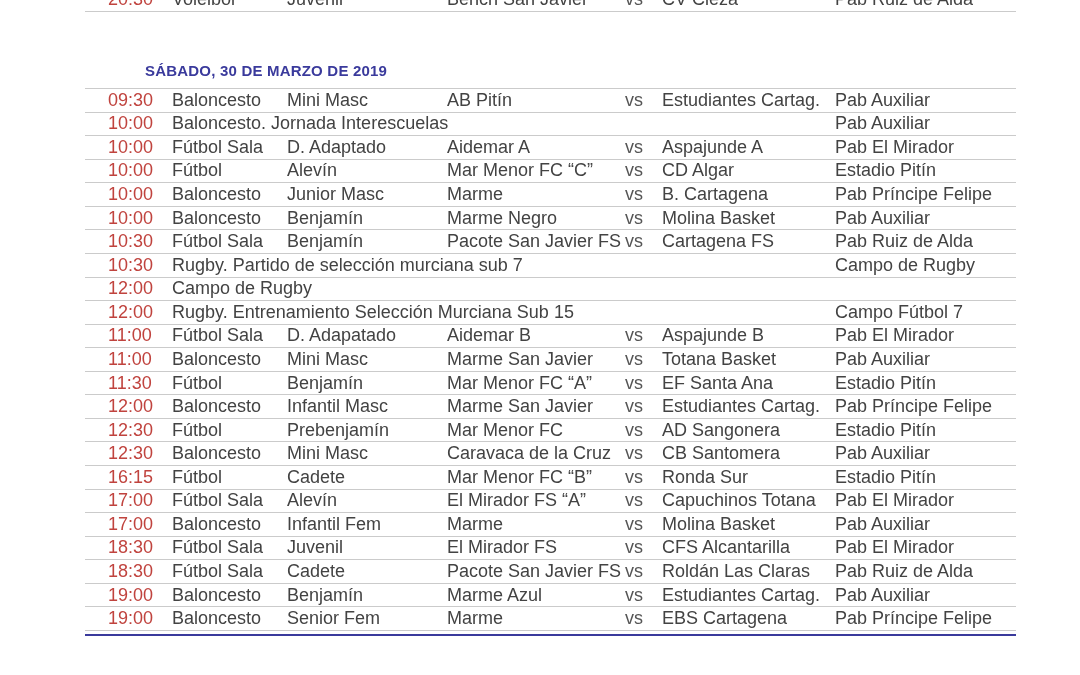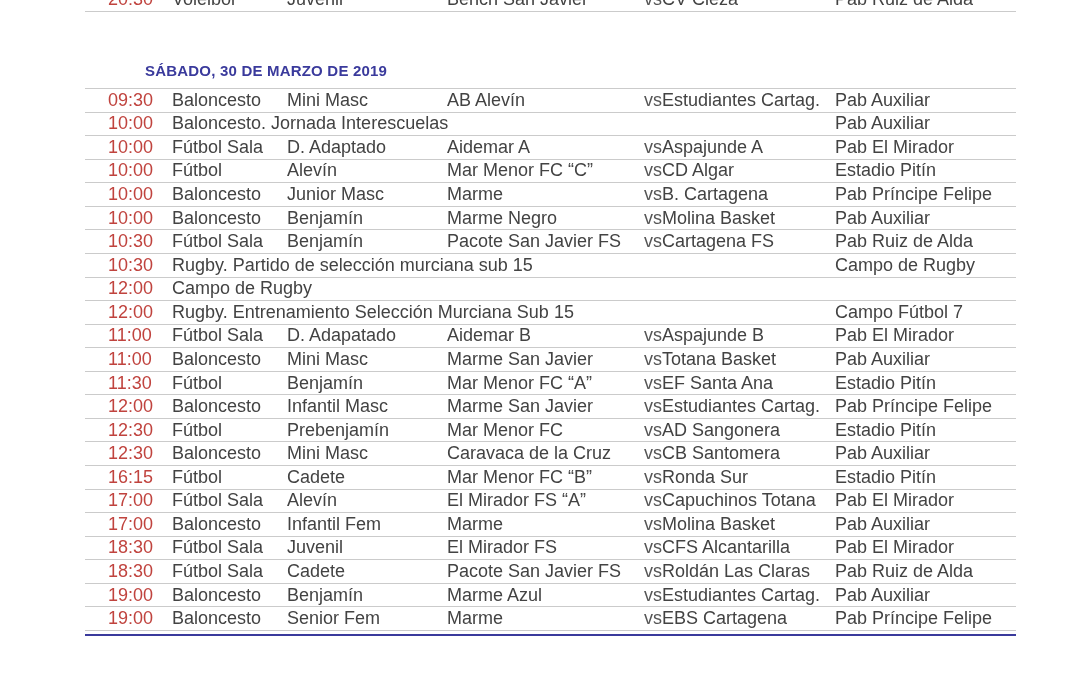--- a/index.html
+++ b/index.html
@@ -24,21 +24,21 @@
     height:23.57px;
     box-sizing:border-box;
     border-bottom:1px solid var(--line);
     font-size:18px;
     color:var(--body-gray);
     white-space:nowrap;
   }
   .row.merged{grid-template-columns:87px 663px 1fr;}
   .cell{overflow:hidden;}
   .cell.time{padding-left:23px;color:var(--time-red);}
-  .cell.vs{color:var(--vs-gray);text-align:right;}
+  .cell.vs{color:var(--vs-gray);}
   .partial-row{height:12px;overflow:hidden;}
   .partial-row .row{margin-top:-12px;}
   .day-heading{
     margin:46px 0 0 60px;
     height:26px;line-height:26px;
     font-size:15px;font-weight:bold;color:var(--head-blue);
     letter-spacing:0.2px;
   }
   .day-heading.second{margin-top:20px;height:20px;line-height:20px;}
   .sched-table{margin-top:4px;border-top:1px solid var(--line);}
@@ -63,21 +63,21 @@
     </div>
 
     <div class="day-heading">SÁBADO, 30 DE MARZO DE 2019</div>
 
     <div class="sched-table">
 
       <div class="row">
         <div class="cell time">09:30</div>
         <div class="cell">Baloncesto</div>
         <div class="cell">Mini Masc</div>
-        <div class="cell">AB Alevín</div>
+        <div class="cell">AB Pitín</div>
         <div class="cell vs">vs</div>
         <div class="cell">Estudiantes Cartag.</div>
         <div class="cell">Pab Auxiliar</div>
       </div>
 
       <div class="row merged">
         <div class="cell time">10:00</div>
         <div class="cell">Baloncesto. Jornada Interescuelas</div>
         <div class="cell">Pab Auxiliar</div>
       </div>
@@ -127,21 +127,21 @@
         <div class="cell">Fútbol Sala</div>
         <div class="cell">Benjamín</div>
         <div class="cell">Pacote San Javier FS</div>
         <div class="cell vs">vs</div>
         <div class="cell">Cartagena FS</div>
         <div class="cell">Pab Ruiz de Alda</div>
       </div>
 
       <div class="row merged">
         <div class="cell time">10:30</div>
-        <div class="cell">Rugby. Partido de selección murciana sub 15</div>
+        <div class="cell">Rugby. Partido de selección murciana sub 7</div>
         <div class="cell">Campo de Rugby</div>
       </div>
 
       <div class="row merged">
         <div class="cell time">12:00</div>
         <div class="cell">Campo de Rugby</div>
       </div>
 
       <div class="row merged">
         <div class="cell time">12:00</div>

